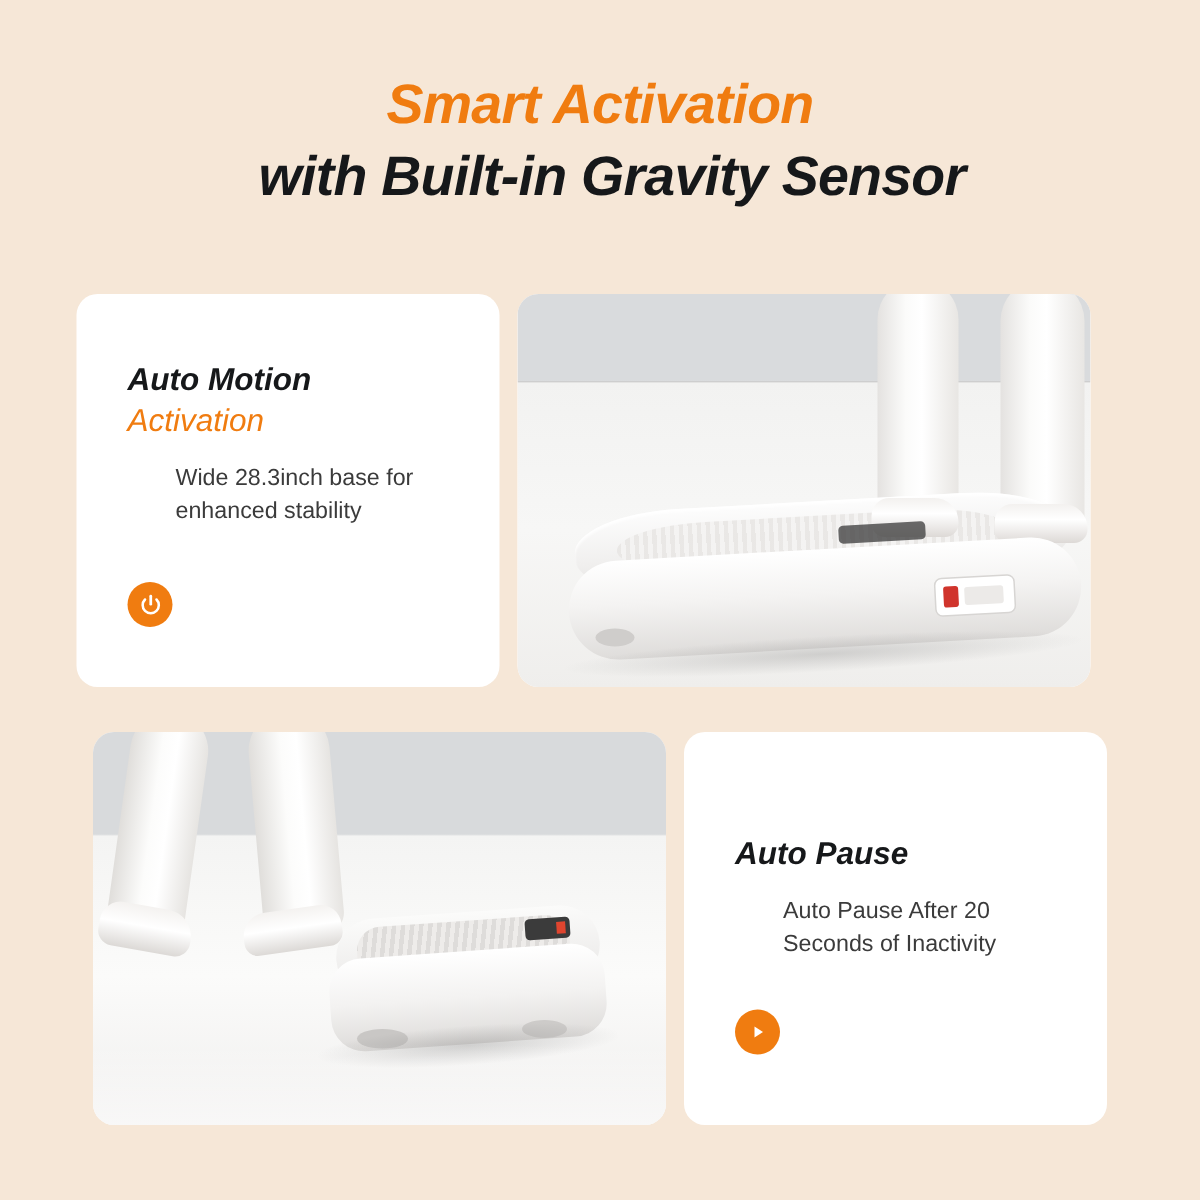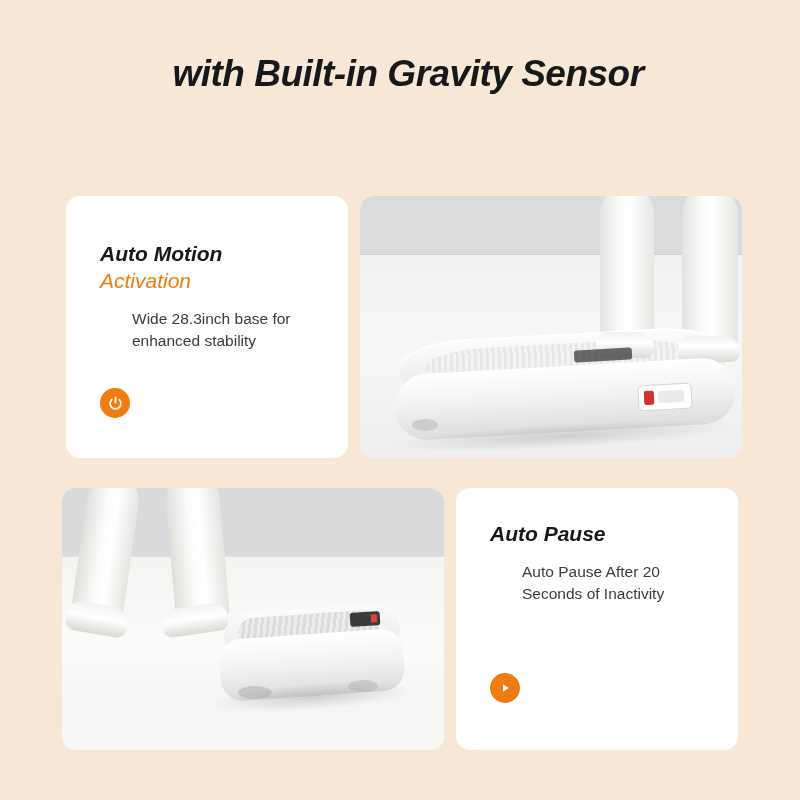--- a/index.html
+++ b/index.html
@@ -36,34 +36,34 @@
     margin-top: 2px;
     margin-left: 16px;
   }
 
   
   .row {
     position: absolute;
     display: flex;
     gap: 12px;
   }
-  .row-top { top: 196px; left: 66px; }
+  .row-top { top: 196px; left: 51px; }
   .row-bottom { top: 488px; left: 62px; }
 
   .card {
     background: #ffffff;
     border-radius: 14px;
     overflow: hidden;
     position: relative;
   }
   .text-card {
     width: 282px; height: 262px;
     padding: 44px 34px 0 34px;
   }
-  .text-card.bottom { padding-top: 32px; }
+  .text-card.bottom { padding-top: 68px; }
   .photo-card {
     width: 382px; height: 262px;
   }
 
   .t-title {
     font-size: 21px;
     font-weight: bold;
     font-style: italic;
     color: #16181a;
     line-height: 27px;
@@ -262,20 +262,21 @@
     position: absolute; left: 0; bottom: 0; width: 100%; height: 54px;
     background: linear-gradient(180deg, rgba(255,255,255,0) 0%, rgba(255,255,255,0.55) 100%);
   }
 </style>
 </head>
 <body>
 
 <div class="page">
 
   <div class="heading">
+    <div class="line1">Smart Activation</div>
     <div class="line2">with Built-in Gravity Sensor</div>
   </div>
 
   <div class="row row-top">
 
     <div class="card text-card">
       <div class="t-title">Auto Motion</div>
       <div class="t-title-2">Activation</div>
       <div class="t-body">Wide 28.3inch base for enhanced stability</div>
       <div class="badge badge-top">

